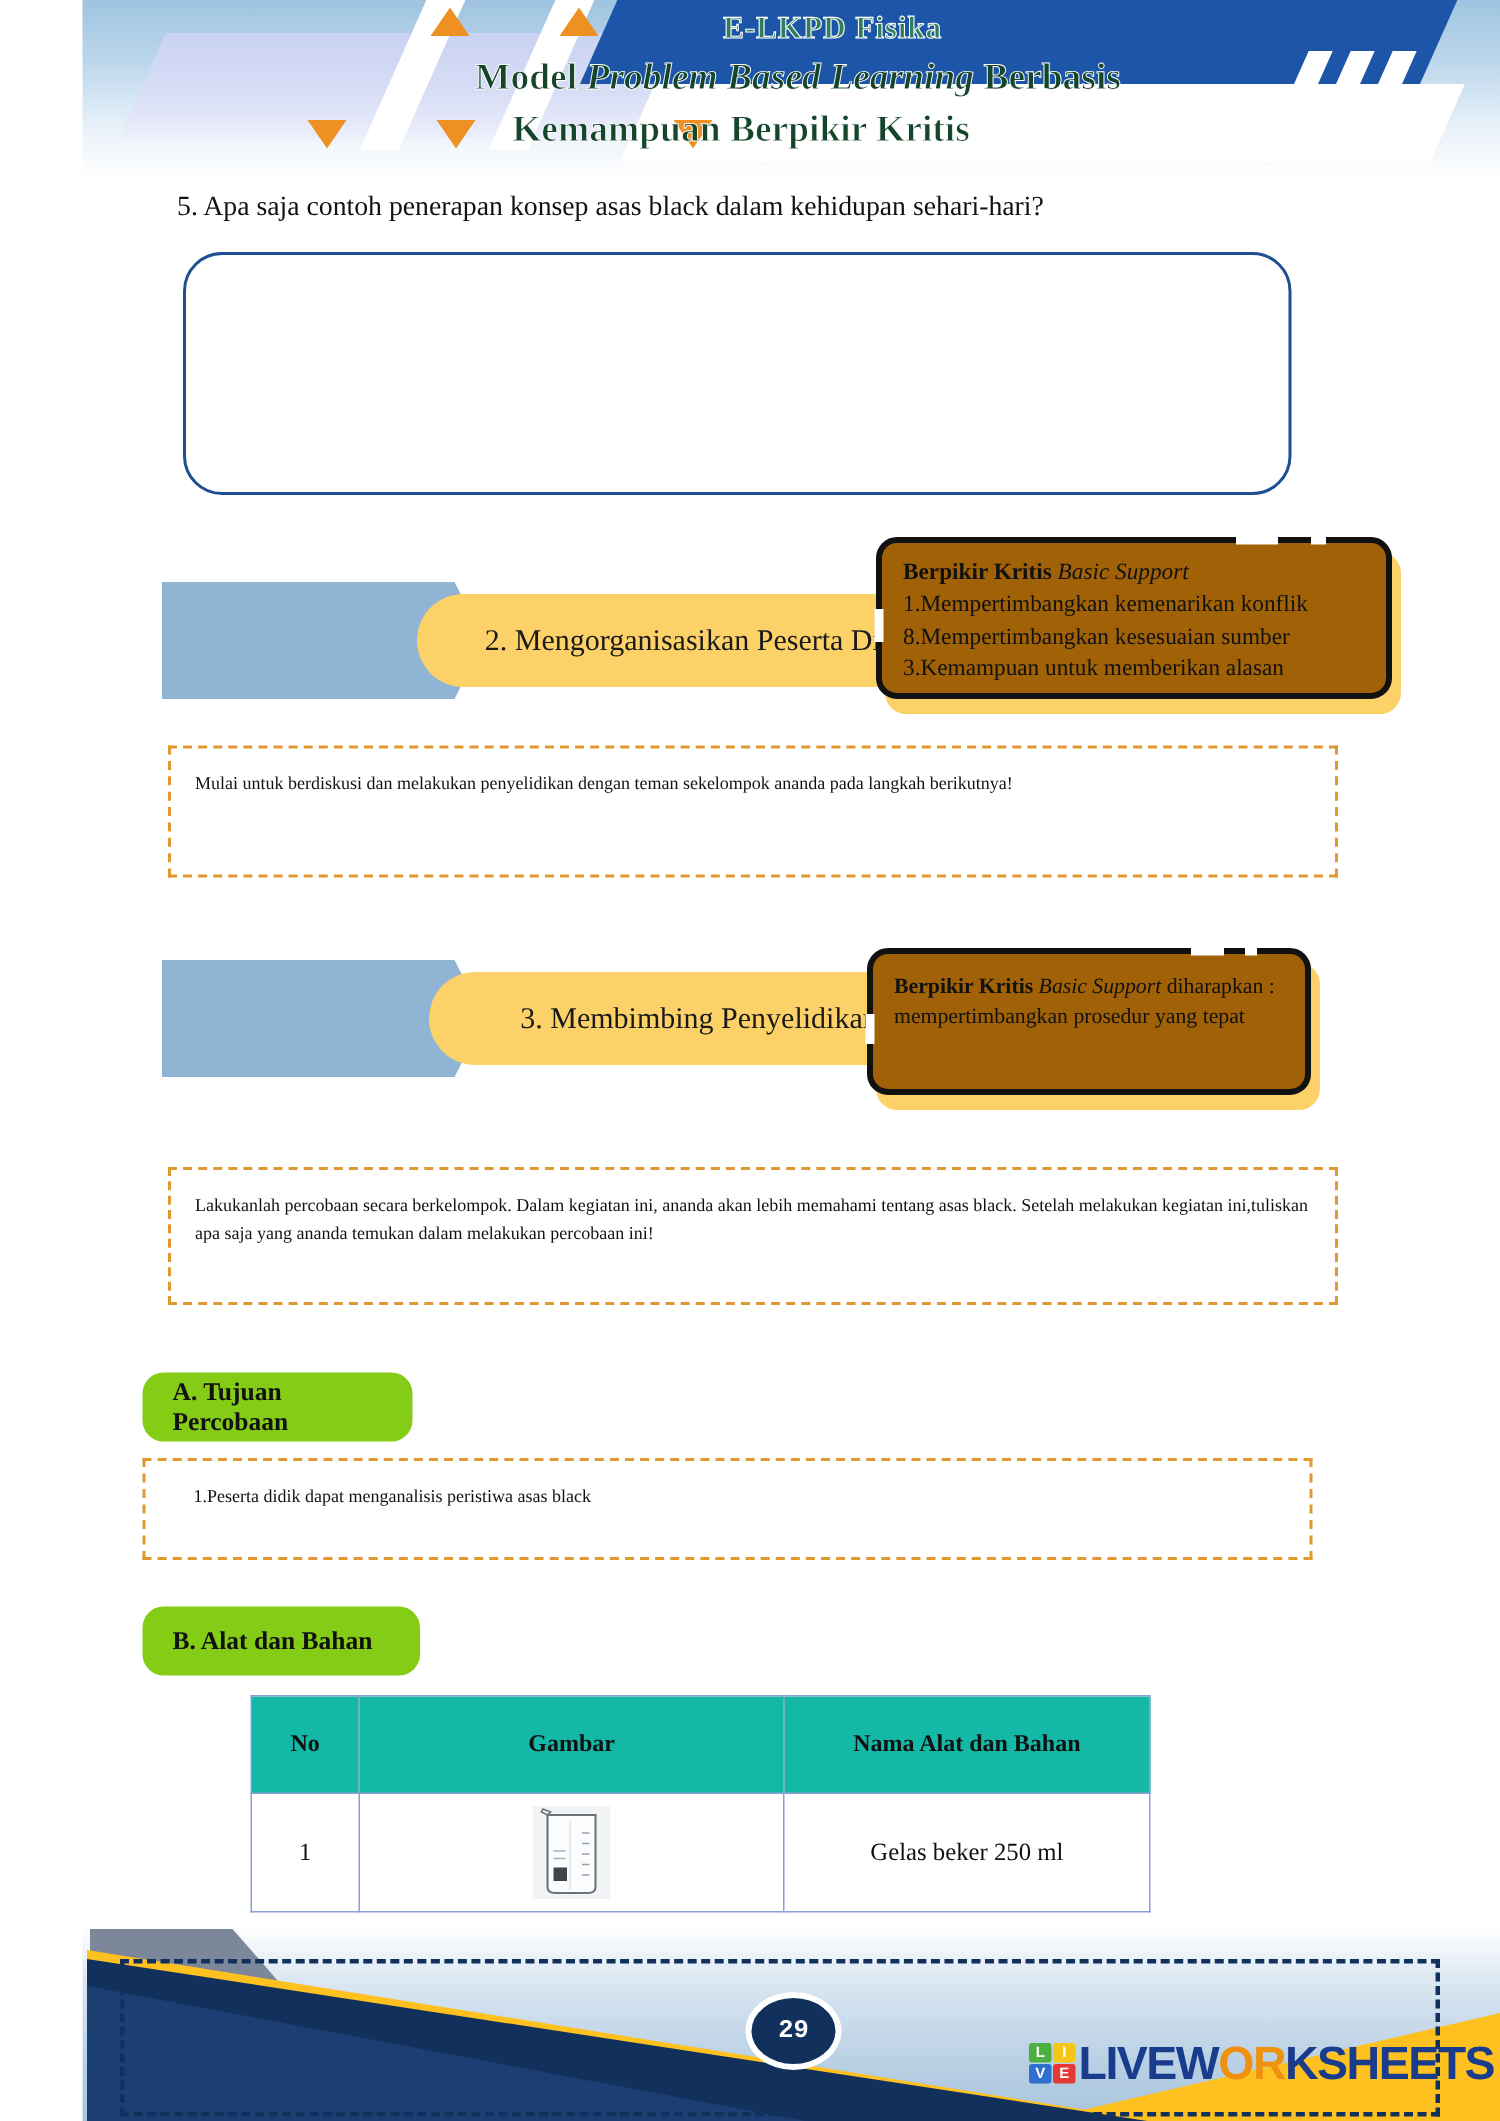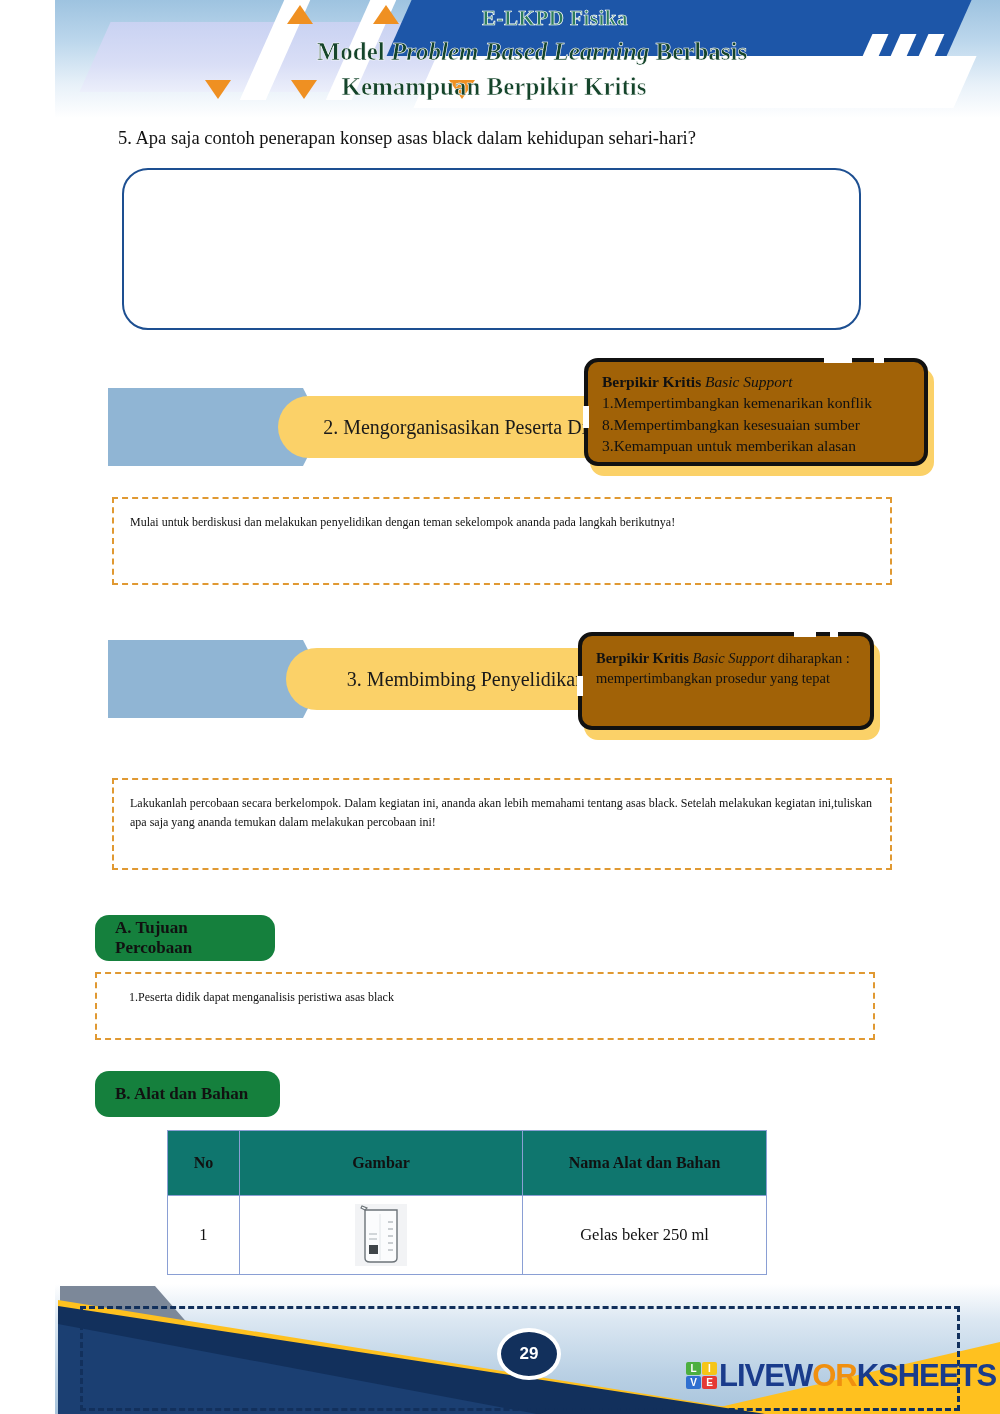--- a/index.html
+++ b/index.html
@@ -120,29 +120,29 @@
     position:absolute;
     border:2.6px dashed #e09932;background:#fff;box-sizing:border-box;
     font-size:12px;color:#111;line-height:1.62;
     padding:14px 16px;
   }
   .center-title{
     position:absolute;left:0;width:1000px;text-align:center;
     font-weight:bold;font-size:18px;color:#111;
   }
   .sec-pill{
-    position:absolute;height:46px;background:#15803d;border-radius:14px;
+    position:absolute;height:46px;background:#84cc16;border-radius:14px;
     display:flex;align-items:center;
     font-weight:bold;font-size:17px;color:#111;padding:0 20px;box-sizing:border-box;
   }
 
   
   .tbl{position:absolute;left:167px;top:1130px;width:600px;border-collapse:collapse;}
   .tbl th,.tbl td{border:1.4px solid #8a9fd4;text-align:center;vertical-align:middle;}
-  .tbl th{background:#0f766e;font-weight:bold;font-size:16px;color:#111;height:62px;}
+  .tbl th{background:#14b8a6;font-weight:bold;font-size:16px;color:#111;height:62px;}
   .tbl td{font-size:16.5px;color:#111;height:76px;background:#fff;}
   .col-no{width:70px;}
   .col-img{width:285px;}
   .col-nm{width:245px;}
   .beaker-wrap{display:flex;align-items:center;justify-content:center;}
 
   
   .footer{position:absolute;left:0;top:1284px;width:1000px;height:130px;overflow:hidden;}
   .ft-grad{
     position:absolute;left:55px;top:0;width:945px;height:130px;
@@ -175,21 +175,21 @@
   }
   .ft-dash{
     position:absolute;left:80px;top:22px;width:880px;height:105px;
     border:3px dashed #12305c;box-sizing:border-box;border-top-width:3px;
     background:transparent;
   }
   .page-num{
     position:absolute;left:497px;top:1328px;width:56px;height:44px;
     background:#12305c;border:4px solid #ffffff;border-radius:50%;
     display:flex;align-items:center;justify-content:center;
-    color:#ffffff;font-family:Liberation Sans, sans-serif;font-weight:bold;font-size:17px;
+    color:#ffffff;font-family:Liberation Mono, monospace;font-weight:bold;font-size:17px;
   }
 
   
   .lw-logo{position:absolute;left:686px;top:1360px;display:flex;align-items:center;}
   .lw-grid{display:grid;grid-template-columns:15px 15px;grid-template-rows:13px 13px;gap:1px;margin-right:2px;}
   .lw-sq{display:flex;align-items:center;justify-content:center;
     font-family:"Liberation Sans",sans-serif;font-weight:bold;font-size:10px;color:#fff;border-radius:2px;}
   .lw-txt{font-family:"Liberation Sans",sans-serif;font-weight:bold;font-size:31px;letter-spacing:-1px;line-height:1;}
   .lw-b{color:#1a3c8c;}
   .lw-o{color:#f0900f;}

